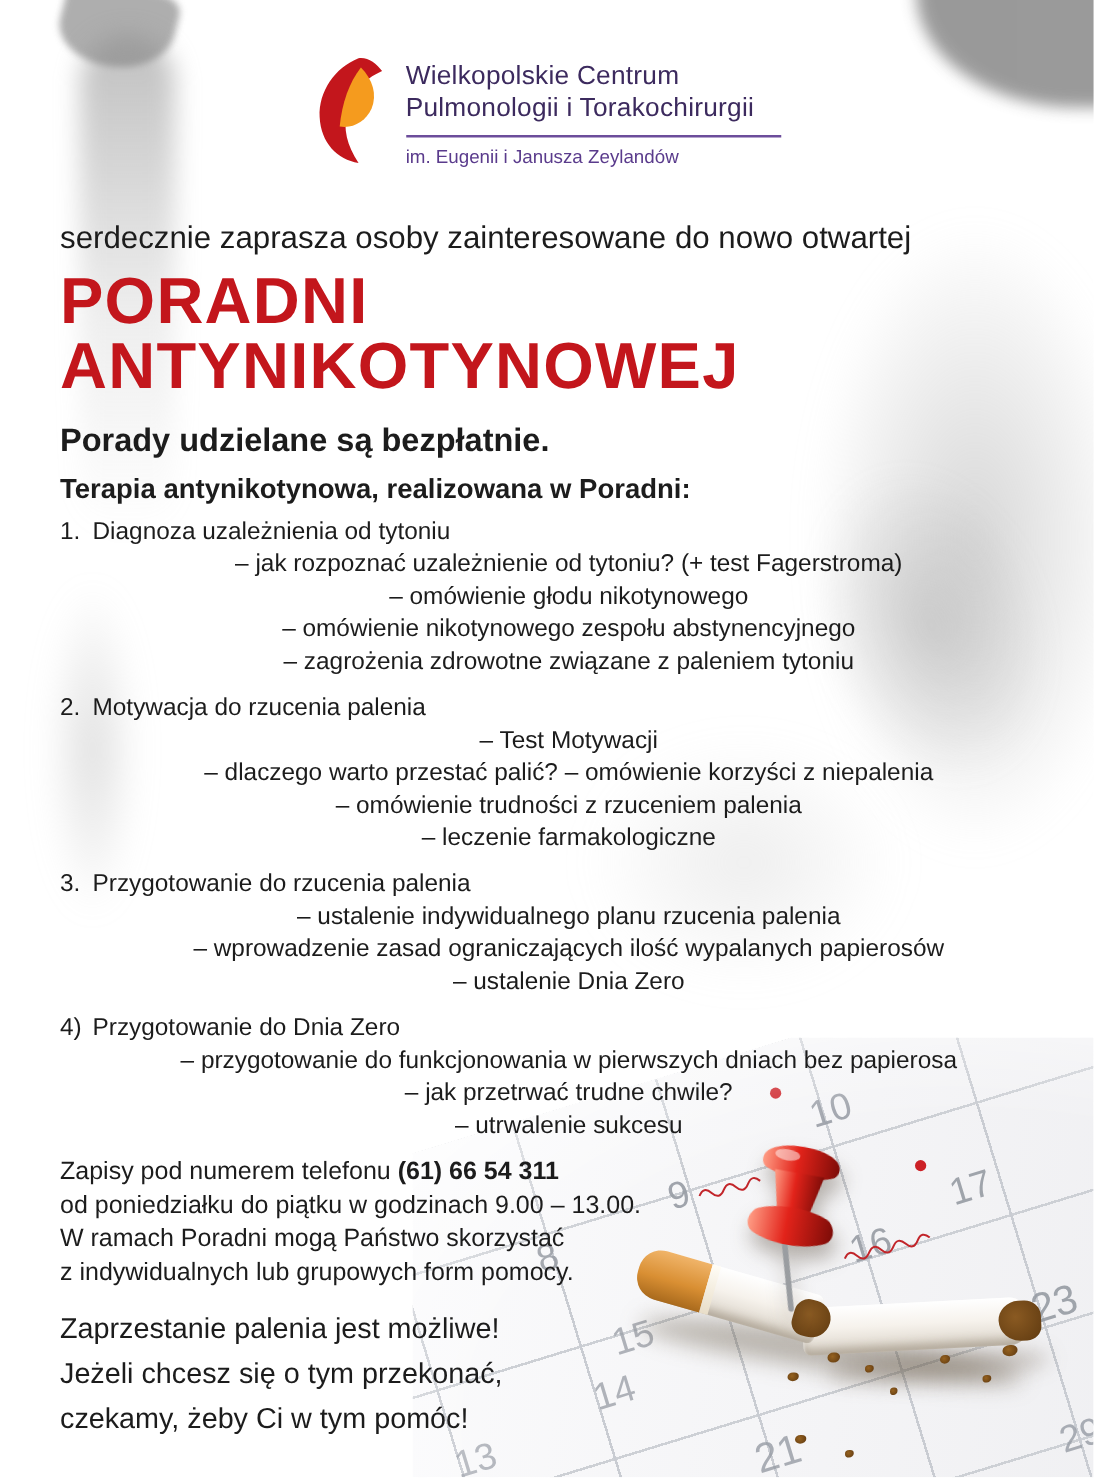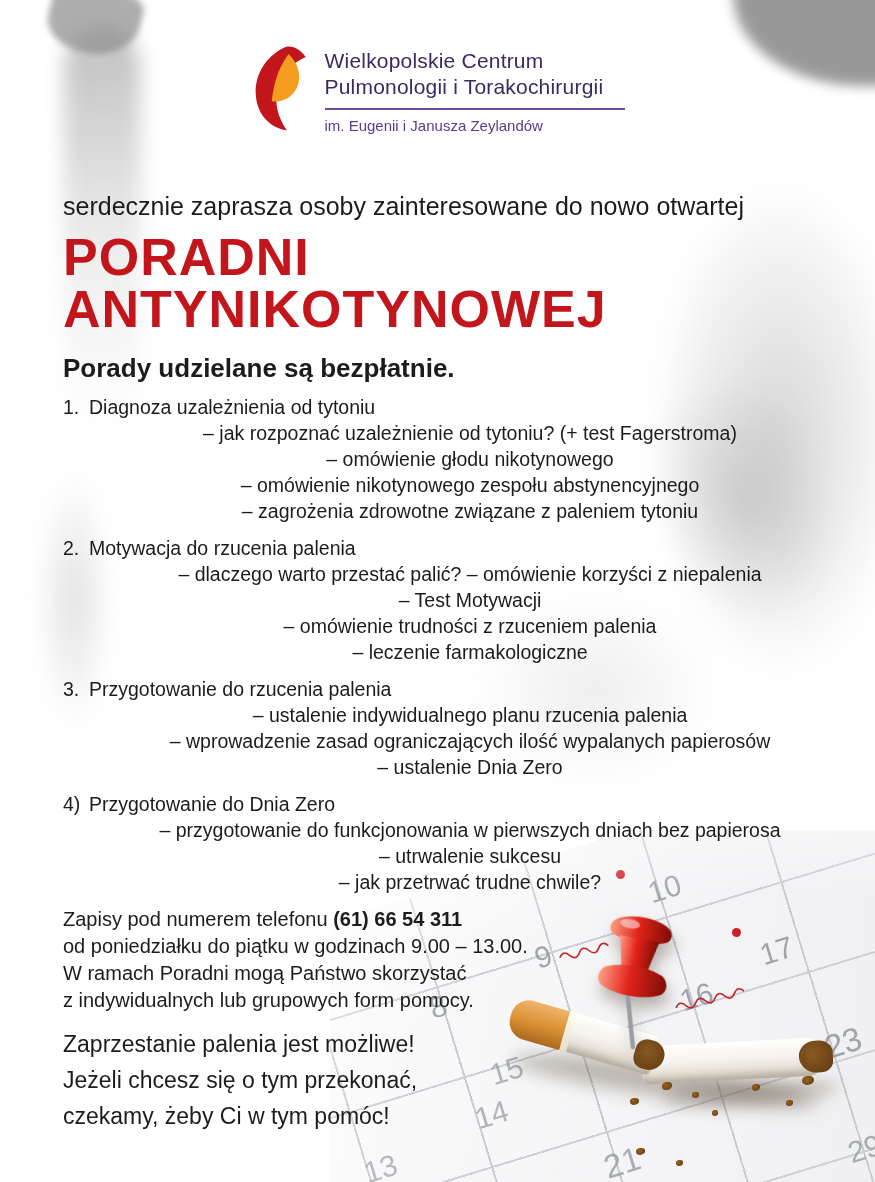--- a/index.html
+++ b/index.html
@@ -30,21 +30,21 @@
         filter:blur(16px); }
   
   .logo { position:absolute; top:44px; left:0; right:0; display:flex;
           justify-content:center; align-items:flex-start; gap:8px; z-index:3; }
   .logo-mark { flex:none; }
   .logo-text { padding-top:4px; }
   .org-line { font-size:21px; line-height:26px; color:#3c2a5e; letter-spacing:.2px; }
   .logo-divider { height:2px; background:#6c4d9b; margin:8px 0 7px; width:300px; }
   .logo-sub { font-size:15px; color:#5a3b8c; }
   
-  .content { position:absolute; left:48px; top:192px; width:792px; z-index:3;margin-left:15px; }
+  .content { position:absolute; left:48px; top:176px; width:792px; z-index:3; }
   .intro { font-size:25px; margin:0 0 10px; }
   .title { font-size:52px; line-height:52px; font-weight:bold; color:#c3161c;
            letter-spacing:1px; margin:0 0 18px; }
   .free { font-size:26px; font-weight:bold; margin:0 0 10px; }
   .therapy { font-size:22px; font-weight:bold; margin:0 0 8px; }
   .list-section { margin:0 0 11px; font-size:19.5px; }
   .sec-head { display:flex; line-height:26px; }
   .sec-num { width:26px; flex:none; }
   .sec-items p { margin:0; padding-left:22px; line-height:26px;text-align:center; }
   .contact { margin-top:8px; font-size:20px; line-height:27px; }
@@ -191,42 +191,43 @@
         </g>
         <ellipse cx="38" cy="17" rx="10" ry="4.5" fill="rgba(255,255,255,0.5)"></ellipse>
       </svg>
     </span>
   </div>
 
   <main class="content">
     <p class="intro">serdecznie zaprasza osoby zainteresowane do nowo otwartej</p>
     <h1 class="title">PORADNI ANTYNIKOTYNOWEJ</h1>
     <p class="free">Porady udzielane są bezpłatnie.</p>
+    <h2 class="therapy">Terapia antynikotynowa, realizowana w Poradni:</h2>
 
     <section class="list-section">
       <div class="sec-head">
         <span class="sec-num">1.</span>
         <span class="sec-title">Diagnoza uzależnienia od tytoniu</span>
       </div>
       <div class="sec-items">
         <p>– jak rozpoznać uzależnienie od tytoniu? (+ test Fagerstroma)</p>
         <p>– omówienie głodu nikotynowego</p>
         <p>– omówienie nikotynowego zespołu abstynencyjnego</p>
         <p>– zagrożenia zdrowotne związane z paleniem tytoniu</p>
       </div>
     </section>
 
     <section class="list-section">
       <div class="sec-head">
         <span class="sec-num">2.</span>
         <span class="sec-title">Motywacja do rzucenia palenia</span>
       </div>
       <div class="sec-items">
+        <p>– Test Motywacji</p>
         <p>– dlaczego warto przestać palić? – omówienie korzyści z niepalenia</p>
-        <p>– Test Motywacji</p>
         <p>– omówienie trudności z rzuceniem palenia</p>
         <p>– leczenie farmakologiczne</p>
       </div>
     </section>
 
     <section class="list-section">
       <div class="sec-head">
         <span class="sec-num">3.</span>
         <span class="sec-title">Przygotowanie do rzucenia palenia</span>
       </div>
@@ -237,22 +238,22 @@
       </div>
     </section>
 
     <section class="list-section">
       <div class="sec-head">
         <span class="sec-num">4)</span>
         <span class="sec-title">Przygotowanie do Dnia Zero</span>
       </div>
       <div class="sec-items">
         <p>– przygotowanie do funkcjonowania w pierwszych dniach bez papierosa</p>
+        <p>– jak przetrwać trudne chwile?</p>
         <p>– utrwalenie sukcesu</p>
-        <p>– jak przetrwać trudne chwile?</p>
       </div>
     </section>
 
     <div class="contact">
       <p><span>Zapisy pod numerem telefonu</span> <span class="phone">(61) 66 54 311</span></p>
       <p>od poniedziałku do piątku w godzinach 9.00 – 13.00.</p>
       <p>W ramach Poradni mogą Państwo skorzystać</p>
       <p>z indywidualnych lub grupowych form pomocy.</p>
     </div>
 

